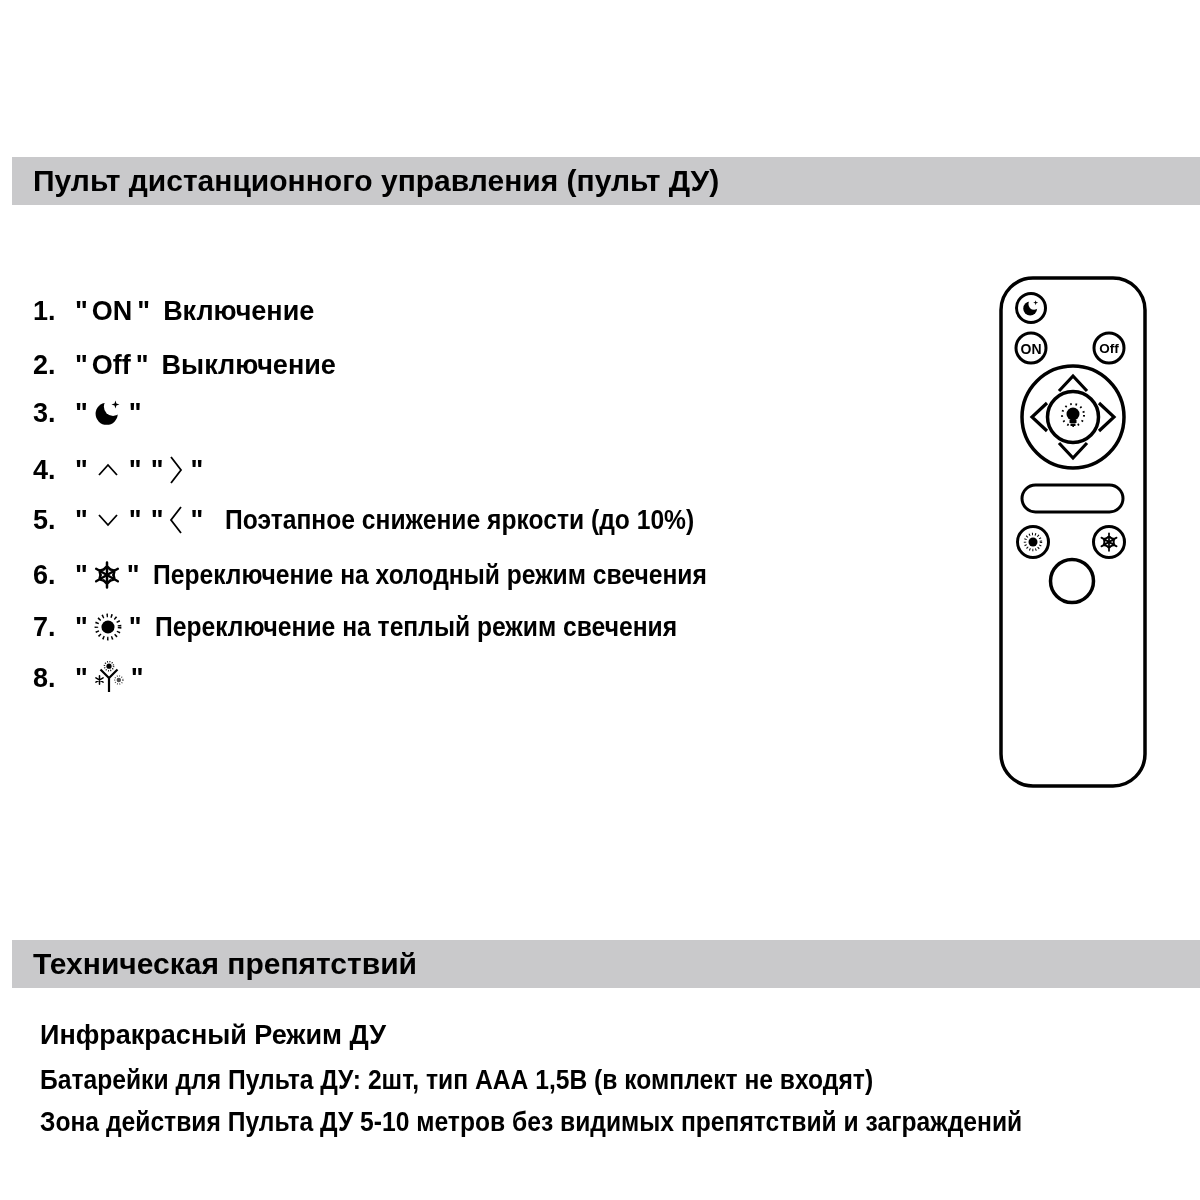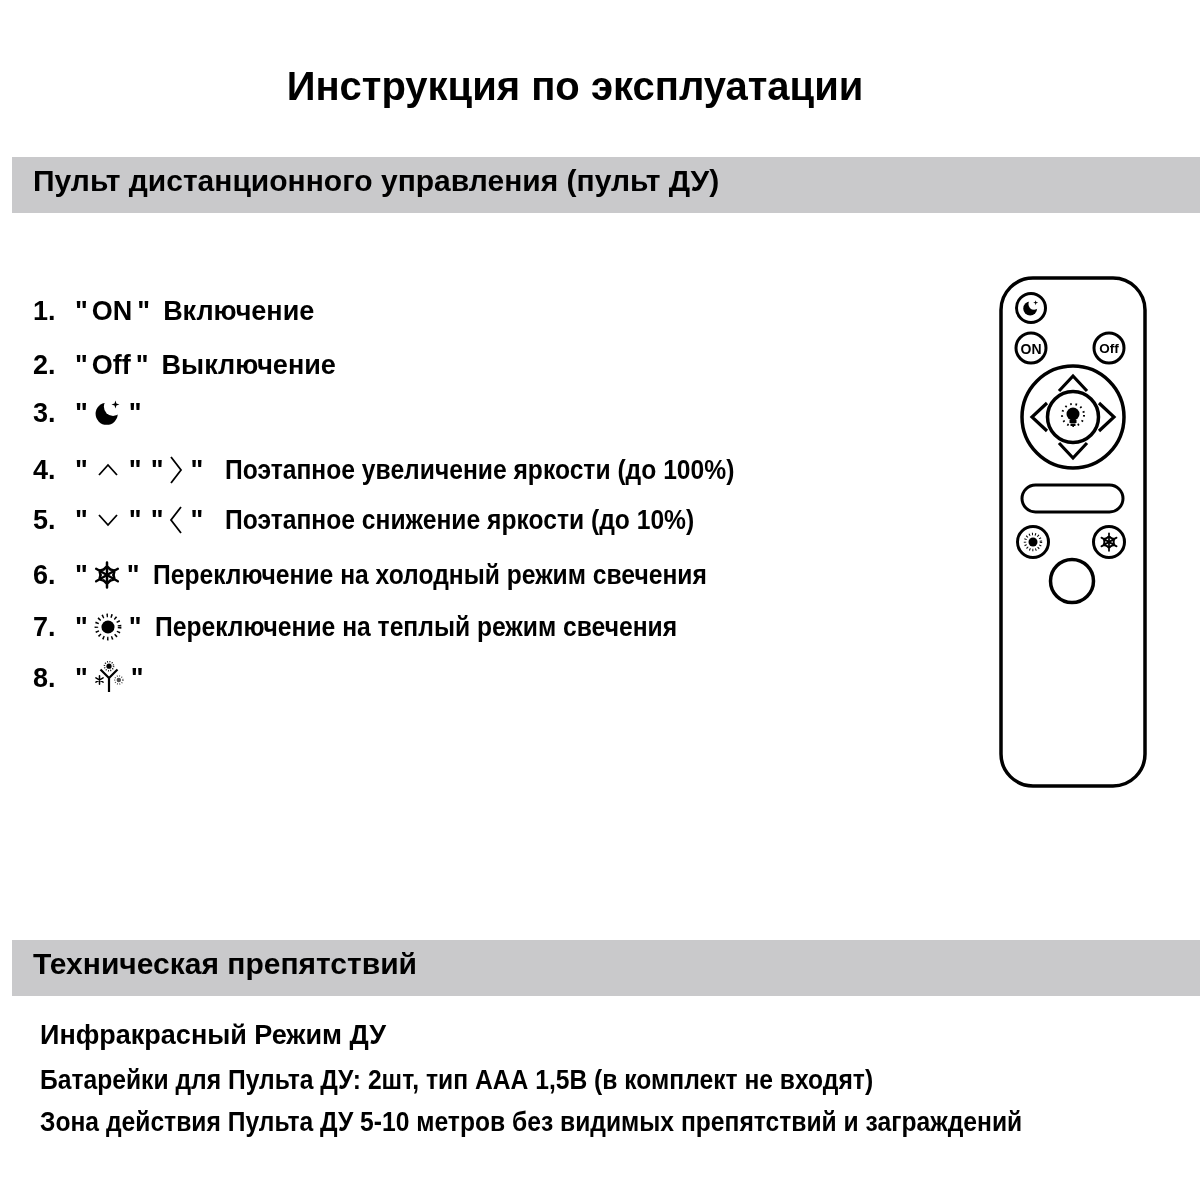--- a/index.html
+++ b/index.html
@@ -8,21 +8,21 @@
     font-family:"Liberation Sans", sans-serif; position:relative; overflow:hidden;
   }
   .page { position:absolute; inset:0; }
 
   .title {
     position:absolute; top:64px; left:0; width:1150px;
     text-align:center; font-size:40px; font-weight:bold; white-space:nowrap;
   }
 
   .banner {
-    position:absolute; left:12px; right:0; height:56px;
+    position:absolute; left:12px; right:0; height:48px;
     background:#c9c9cb; box-sizing:border-box; padding-left:21px;
     font-size:30px; font-weight:bold; line-height:48px; white-space:nowrap;
   }
   .banner.b1 { top:157px; }
   .banner.b2 { top:940px; }
 
   .item {
     position:absolute; left:33px; display:flex; align-items:center;
     font-size:27px; font-weight:bold; height:34px; white-space:nowrap;
   }
@@ -84,21 +84,20 @@
         <path d="M7.5 14.8 V23.2 M3.9 16.9 L11.1 21.1 M3.9 21.1 L11.1 16.9"></path>
       </g>
       <circle cx="26.8" cy="19" r="2.2" fill="#4a4a4a"></circle>
       <circle cx="26.8" cy="19" r="4.1" fill="none" stroke="#4a4a4a" stroke-width="1.4" stroke-dasharray="0.9 1.5"></circle>
     </symbol>
   </defs>
 </svg>
 
 <div class="page">
 
-  <div class="title">Инструкция по эксплуатации</div>
 
   <div class="banner b1">
     <span>Пульт дистанционного управления (пульт ДУ)</span>
   </div>
 
   <div class="item" style="top:294px">
     <span class="num">1.</span>
     <span class="q">"</span>
     <span class="sym">ON</span>
     <span class="q">"</span>
@@ -133,21 +132,20 @@
         </svg>
     </span>
     <span class="q">"</span>
     <span class="q">"</span>
     <span class="sym">
       <svg class="icon-svg" width="18" height="36" viewBox="0 0 18 36" fill="none" stroke="#000" stroke-width="1.8">
           <path d="M4 5 L14 18 L4 31"></path>
         </svg>
     </span>
     <span class="q">"</span>
-    <span class="desc" style="margin-left:18px"><span class="cond">Поэтапное увеличение яркости (до 100%)</span></span>
   </div>
 
   <div class="item" style="top:503px">
     <span class="num">5.</span>
     <span class="q">"</span>
     <span class="sym">
       <svg class="icon-svg" width="32" height="24" viewBox="0 0 32 24" fill="none" stroke="#000" stroke-width="1.8">
           <path d="M7 7 L16 17 L25 7"></path>
         </svg>
     </span>

